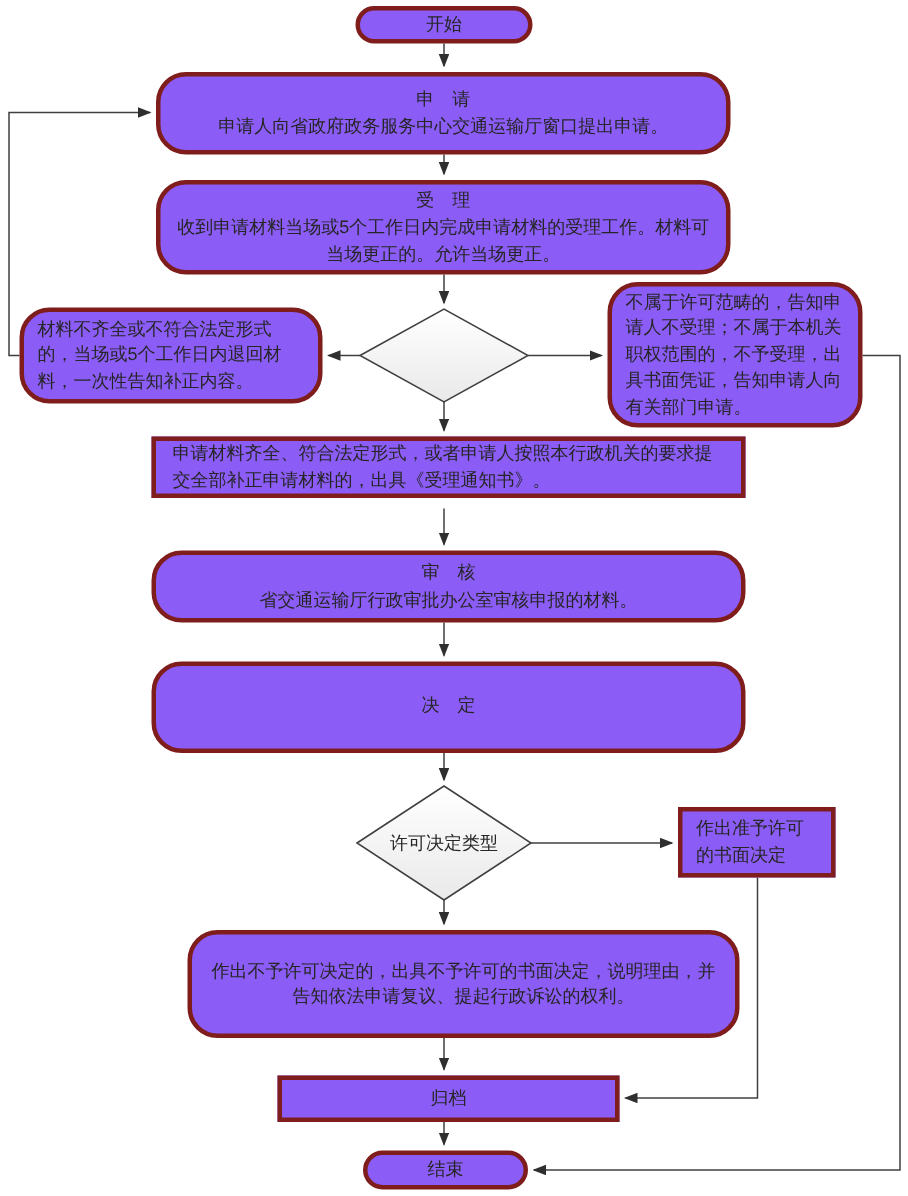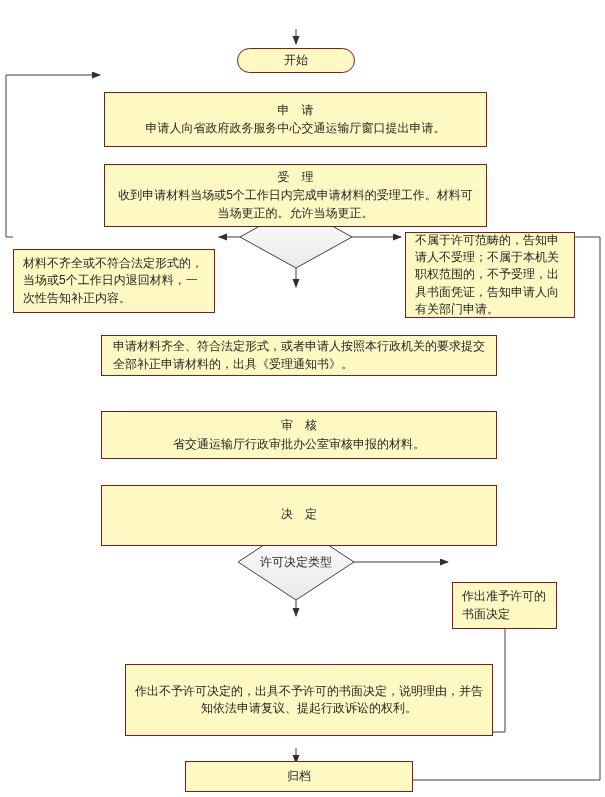--- a/index.html
+++ b/index.html
@@ -4,37 +4,36 @@
 <style>
   html,body{margin:0;padding:0;background:#ffffff;}
   .canvas{
     position:relative;width:605px;height:797px;background:#ffffff;
     font-family:"Liberation Sans","DejaVu Sans",sans-serif;
     color:#262626;font-size:12px;overflow:hidden;
   }
   .edges{position:absolute;left:0;top:0;width:605px;height:797px;z-index:1;}
   .node{
     position:absolute;z-index:2;box-sizing:border-box;
-    background:#fef9c3;border:1px solid #7f1d1d;
+    background:#8b5cf6;border:3px solid #7f1d1d;
     display:flex;flex-direction:column;justify-content:center;
     line-height:1.45;
-    margin-top:44px;
   }
   .node .title{text-align:center;margin-bottom:1px;}
   .node .body{text-align:center;}
   .node .body.left{text-align:left;}
   .terminator{
     border-radius:13px;align-items:center;justify-content:center;
     text-align:center;
   }
   .diamond-label{
     position:absolute;z-index:3;display:flex;align-items:center;justify-content:center;
     background:transparent;border:none;text-align:center;
   }
-  .pad{padding:4px 9px;}
+  .pad{padding:4px 9px;border-radius:20px;}
 </style>
 </head>
 <body>
 
 <div class="canvas">
 
   <svg class="edges" width="605" height="797" viewBox="0 0 605 797">
     <defs>
       <marker id="arw" markerWidth="9" markerHeight="8" refX="8" refY="3.5" orient="auto" markerUnits="userSpaceOnUse">
         <path d="M0,0 L9,3.5 L0,7 Z" fill="#2f2f2f"></path>
@@ -78,21 +77,21 @@
   <div class="node pad" style="left:104px;top:120px;width:383px;height:63px;">
     <div class="title">受　理</div>
     <div class="body">收到申请材料当场或5个工作日内完成申请材料的受理工作。材料可当场更正的。允许当场更正。</div>
   </div>
 
 
   <div class="node pad" style="left:13px;top:205px;width:202px;height:64px;">
     <div class="body left">材料不齐全或不符合法定形式的，当场或5个工作日内退回材料，一次性告知补正内容。</div>
   </div>
 
-  <div class="node pad" style="left:405px;top:188px;width:170px;height:86px;">
+  <div class="node pad" style="left:405px;top:188px;width:170px;height:97px;">
     <div class="body left">不属于许可范畴的，告知申请人不受理；不属于本机关职权范围的，不予受理，出具书面凭证，告知申请人向有关部门申请。</div>
   </div>
 
   <div class="node" style="left:101px;top:291px;width:396px;height:41px;padding:4px 11px;align-items:flex-end;">
     <div class="body left">申请材料齐全、符合法定形式，或者申请人按照本行政机关的要求提交全部补正申请材料的，出具《受理通知书》。</div>
   </div>
 
   <div class="node pad" style="left:101px;top:367px;width:396px;height:48px;">
     <div class="title">审　核</div>
     <div class="body">省交通运输厅行政审批办公室审核申报的材料。</div>

